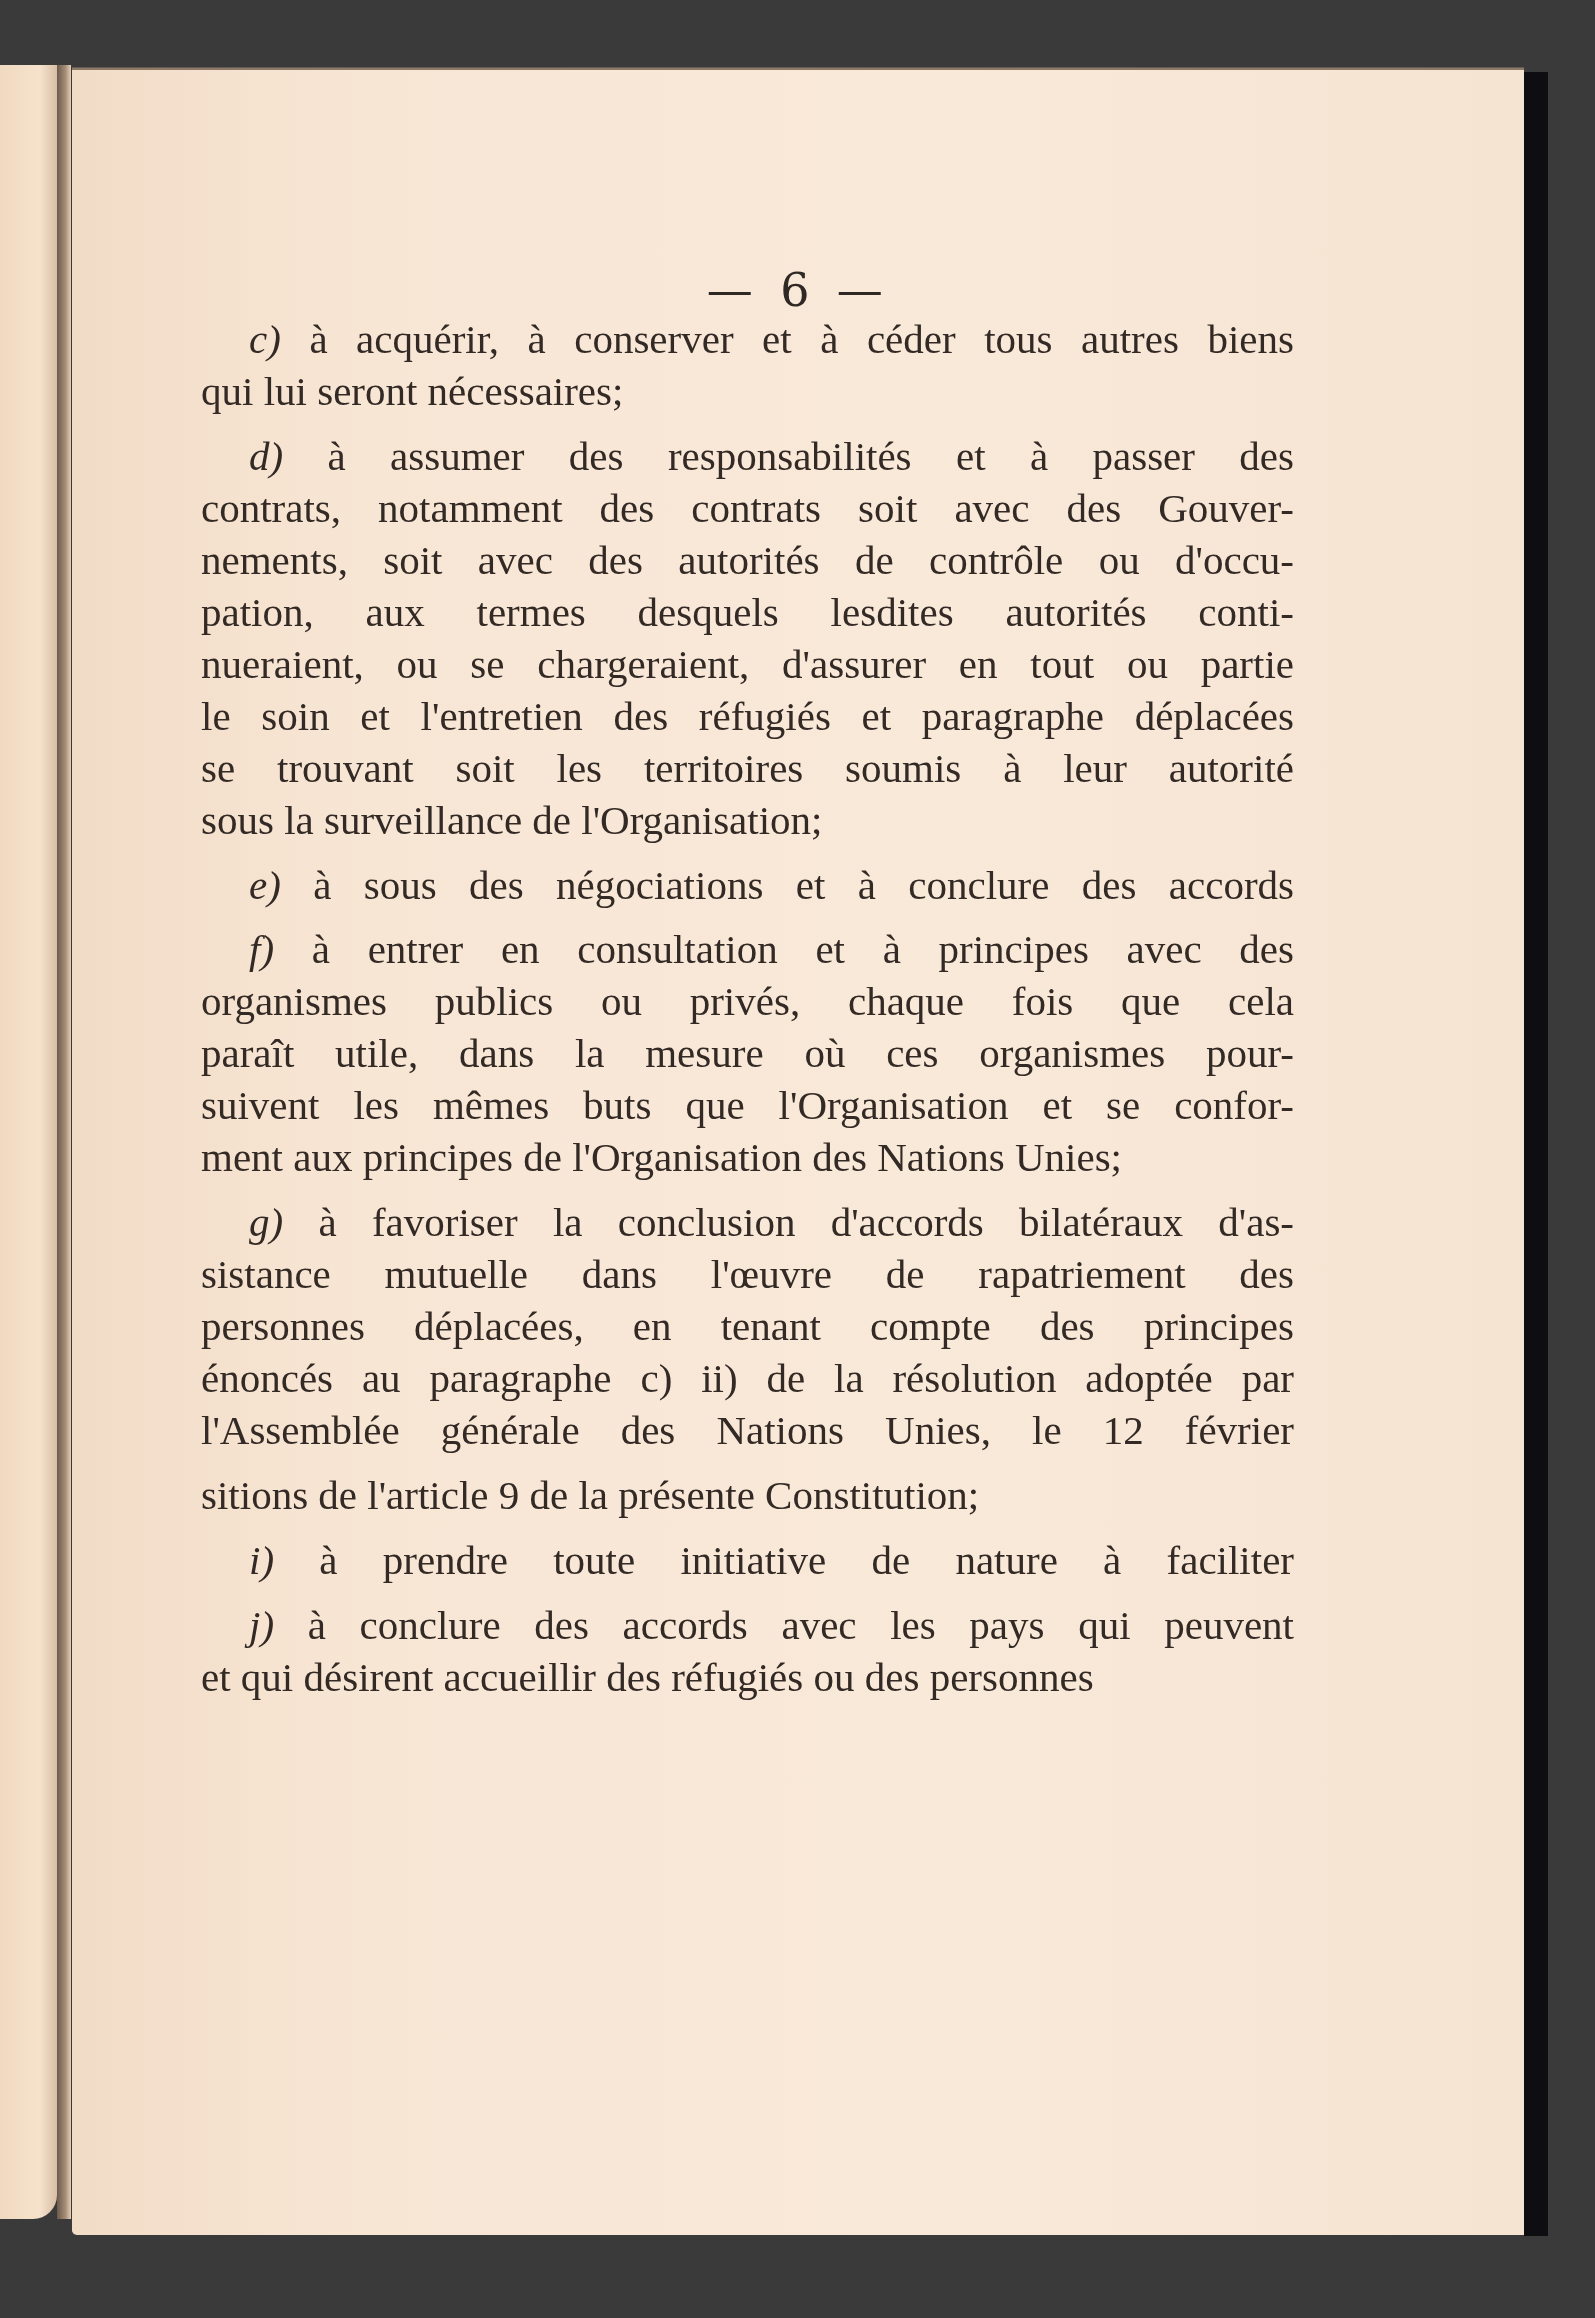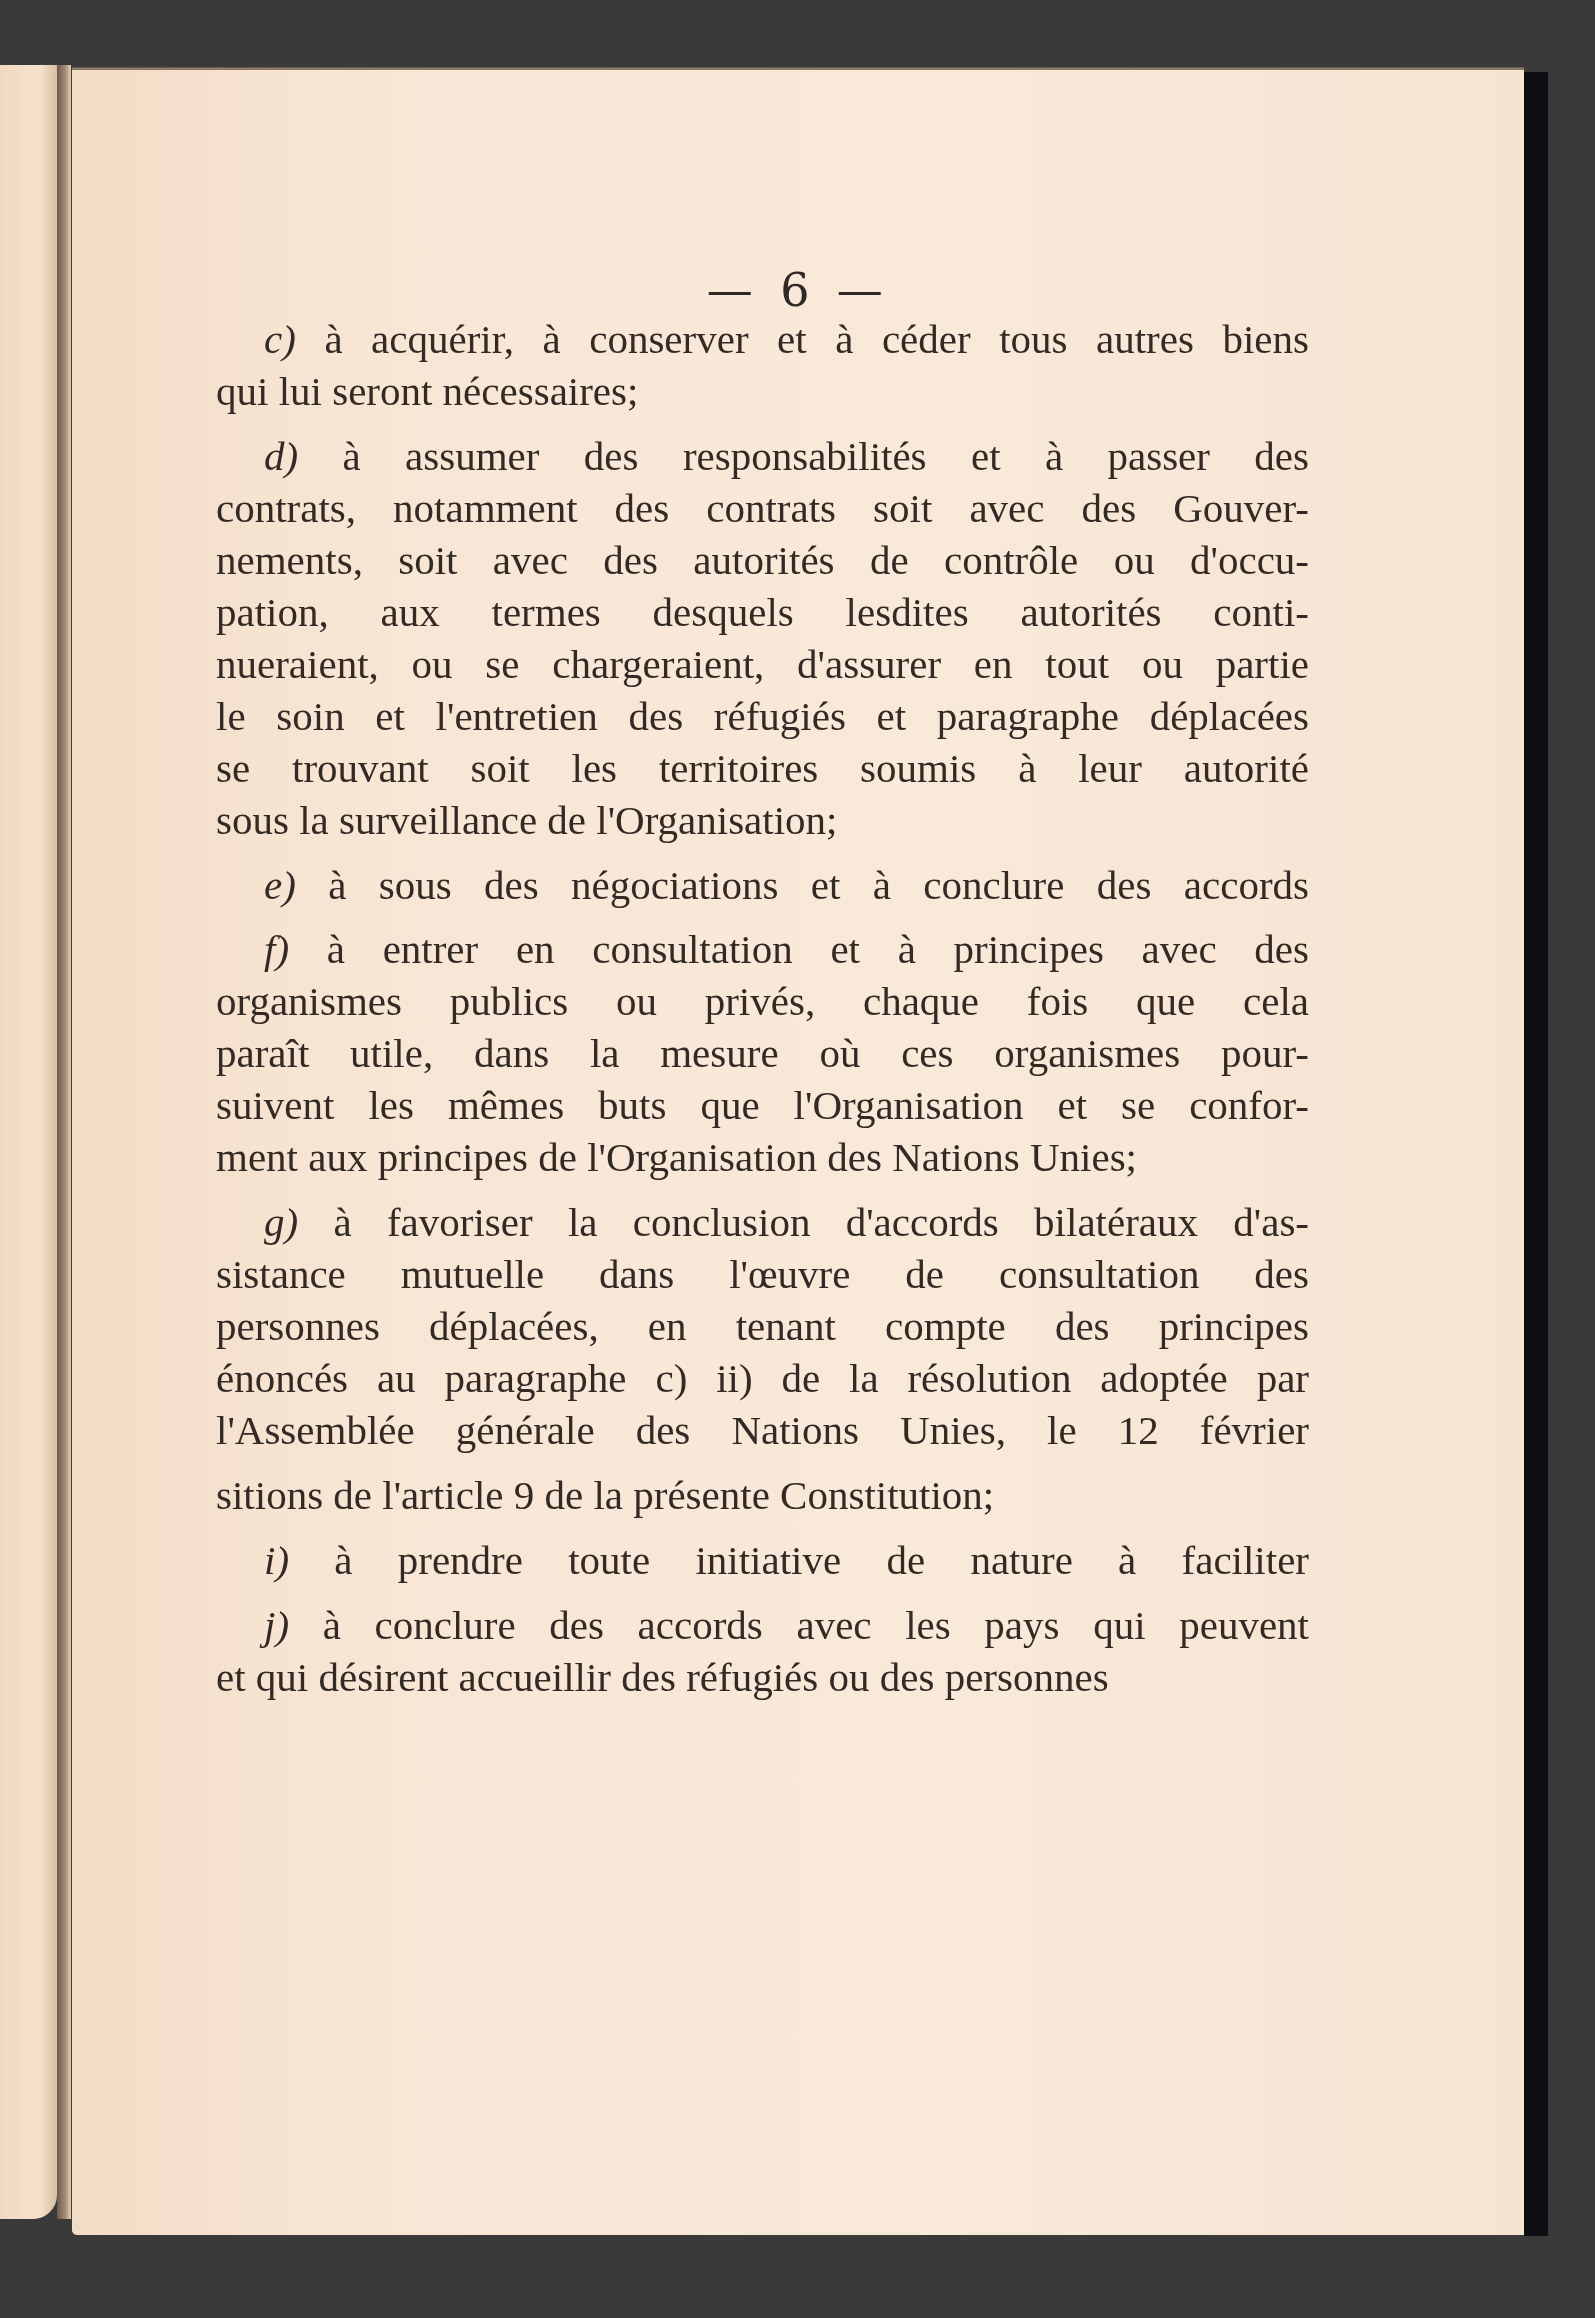--- a/index.html
+++ b/index.html
@@ -25,21 +25,21 @@
   }
   .page-edge {
     position: absolute; left: 1524px; top: 72px; width: 24px; height: 2164px;
     background: #0e0d12;
   }
   .page-number {
     position: absolute; left: 0; right: 0; top: 193px;
     text-align: center; font-size: 46px; color: #2f2824; letter-spacing: 6.4px;
   }
   .text {
-    position: absolute; left: 216px; top: 313px; width: 1093px;
+    position: absolute; left: 201px; top: 313px; width: 1093px;
     color: #332a25; font-size: 41px; line-height: 52px;
     font-family: "Liberation Serif", "DejaVu Serif", serif;
   }
   .para { margin: 0 0 12.8px 0; text-align: justify; text-align-last: left; }
   .para .line { display: block; text-align: justify; text-align-last: justify; }
   .para .line.last { text-align-last: left; }
   .para .line.first { text-indent: 48px; }
   .label { font-style: italic; }
 </style>
 </head>
@@ -72,21 +72,21 @@
     </div>
     <div class="para">
       <span class="line first"><span class="label">f)</span><span> à entrer en consultation et à principes avec des</span></span>
       <span class="line"><span>organismes publics ou privés, chaque fois que cela</span></span>
       <span class="line"><span>paraît utile, dans la mesure où ces organismes pour-</span></span>
       <span class="line"><span>suivent les mêmes buts que l'Organisation et se confor-</span></span>
       <span class="line last"><span>ment aux principes de l'Organisation des Nations Unies;</span></span>
     </div>
     <div class="para">
       <span class="line first"><span class="label">g)</span><span> à favoriser la conclusion d'accords bilatéraux d'as-</span></span>
-      <span class="line"><span>sistance mutuelle dans l'œuvre de consultation des</span></span>
+      <span class="line"><span>sistance mutuelle dans l'œuvre de rapatriement des</span></span>
       <span class="line"><span>personnes déplacées, en tenant compte des principes</span></span>
       <span class="line"><span>énoncés au paragraphe c) ii) de la résolution adoptée par</span></span>
       <span class="line"><span>l'Assemblée générale des Nations Unies, le 12 février</span></span>
     </div>
     <div class="para">
       <span class="line last"><span>sitions de l'article 9 de la présente Constitution;</span></span>
     </div>
     <div class="para">
       <span class="line first"><span class="label">i)</span><span> à prendre toute initiative de nature à faciliter</span></span>
     </div>

